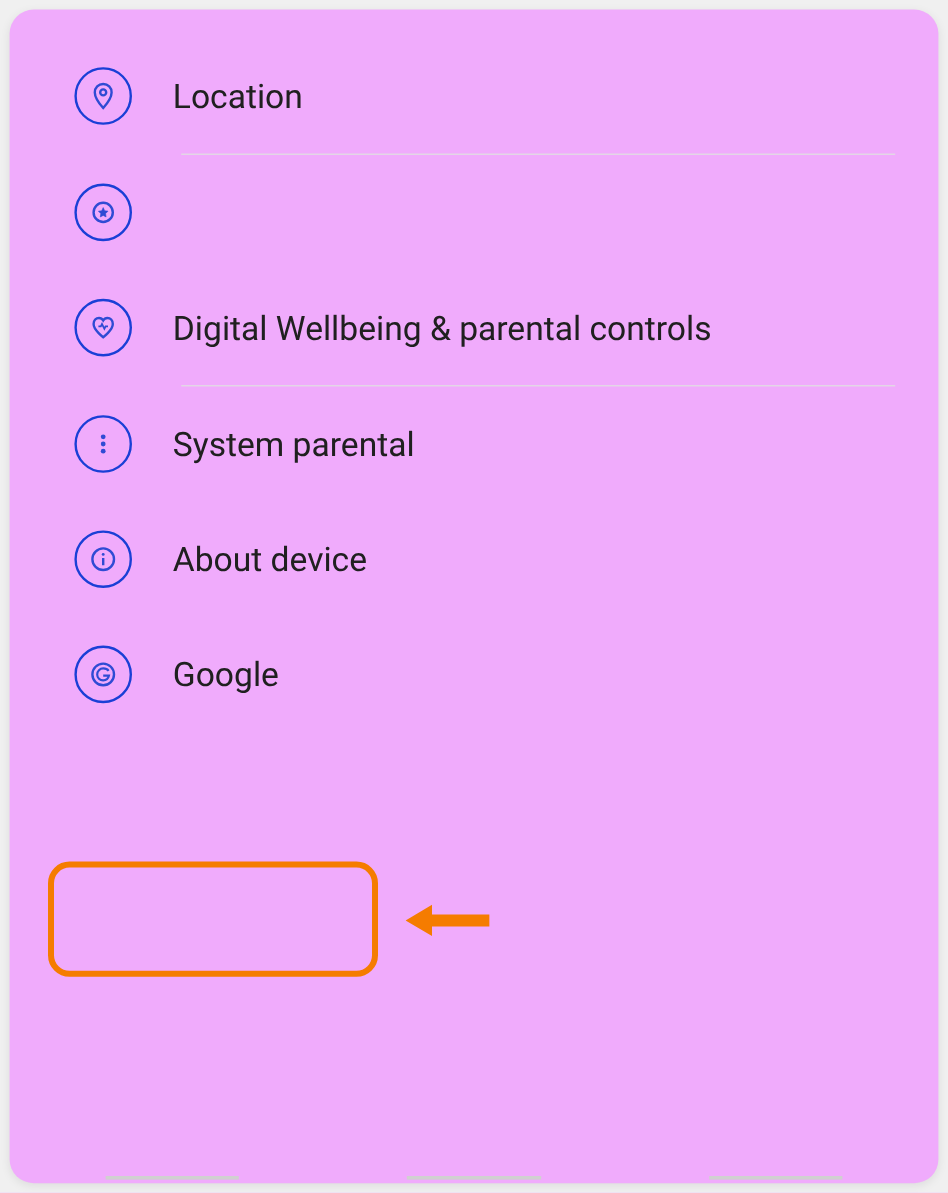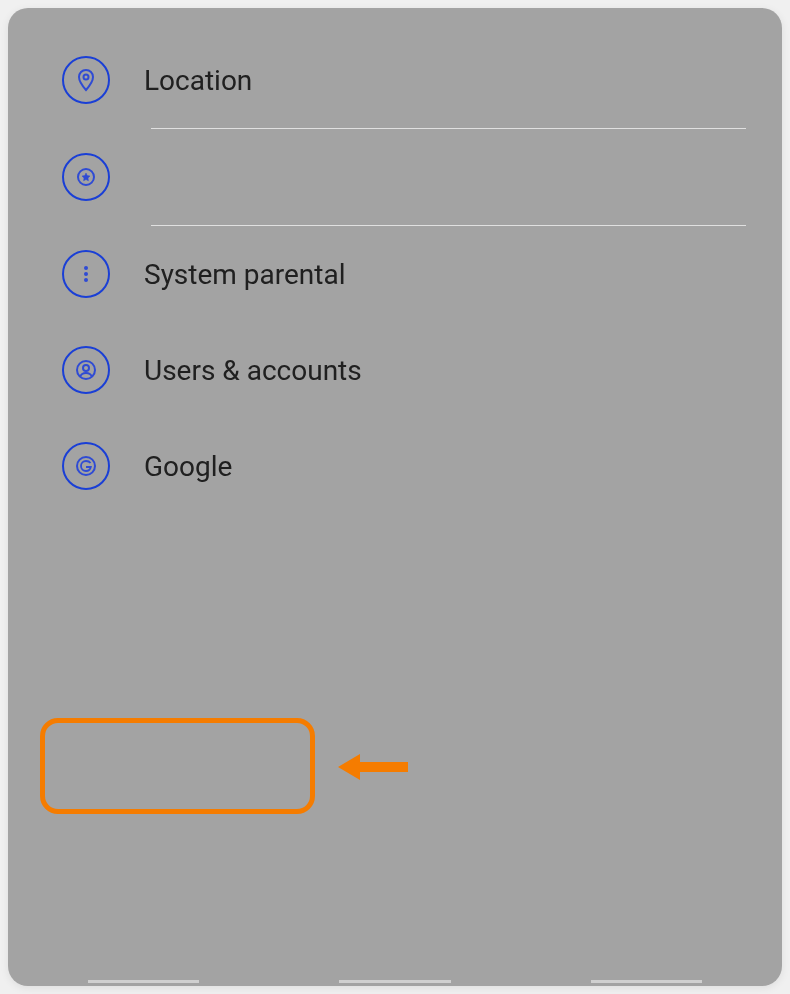--- a/index.html
+++ b/index.html
@@ -8,21 +8,21 @@
       box-sizing: border-box;
     }
     body {
       font-family: -apple-system, BlinkMacSystemFont, 'Segoe UI', Roboto, Helvetica, Arial, sans-serif;
       background: #f0f0f0;
       width: 790px;
       height: 994px;
       padding: 8px;
     }
     .settings-panel {
-      background: #a3a3a3;
+      background: #f0abfc;
       border-radius: 20px;
       box-shadow: 0 2px 8px rgba(0,0,0,0.08);
       height: 100%;
       padding: 24px 0 0 0;
       position: relative;
       overflow: hidden;
     }
     .settings-item {
       display: flex;
       align-items: center;
@@ -103,45 +103,54 @@
 
   <div class="settings-item">
     <div class="icon-circle">
       <svg class="icon-svg" viewBox="0 0 24 24" fill="none" stroke="#2f4bd4" stroke-width="2">
         <circle cx="12" cy="12" r="8"></circle>
         <path d="M12 8 L13.2 10.6 L16 11 L14 13 L14.4 15.8 L12 14.5 L9.6 15.8 L10 13 L8 11 L10.8 10.6 Z" fill="#2f4bd4" stroke-width="0.5"></path>
       </svg>
     </div>
   </div>
 
+  <div class="settings-item">
+    <div class="icon-circle">
+      <svg class="icon-svg" viewBox="0 0 24 24" fill="none" stroke="#2f4bd4" stroke-width="2">
+        <path d="M12 20 C12 20 4 14 4 9 C4 6 6 4 8.5 4 C10 4 11.3 4.8 12 6 C12.7 4.8 14 4 15.5 4 C18 4 20 6 20 9 C20 14 12 20 12 20 Z"></path>
+        <path d="M8 11 L10 11 L11 9 L13 13 L14 11 L16 11" stroke-width="1.5"></path>
+      </svg>
+    </div>
+    <span class="item-label">Digital Wellbeing &amp; parental controls</span>
+  </div>
 
   <div class="divider"></div>
 
   <div class="settings-item">
     <div class="icon-circle">
       <svg class="icon-svg" viewBox="0 0 24 24" fill="#2f4bd4">
         <circle cx="12" cy="6" r="2"></circle>
         <circle cx="12" cy="12" r="2"></circle>
         <circle cx="12" cy="18" r="2"></circle>
       </svg>
     </div>
     <span class="item-label">System parental</span>
   </div>
 
-
   <div class="settings-item">
     <div class="icon-circle">
       <svg class="icon-svg" viewBox="0 0 24 24" fill="none" stroke="#2f4bd4" stroke-width="2">
         <circle cx="12" cy="12" r="9"></circle>
-        <circle cx="12" cy="10" r="3"></circle>
-        <path d="M6 19 C7 16 9.5 15 12 15 C14.5 15 17 16 18 19"></path>
+        <circle cx="12" cy="8" r="1.2" fill="#2f4bd4" stroke="none"></circle>
+        <line x1="12" y1="11" x2="12" y2="17"></line>
       </svg>
     </div>
-    <span class="item-label">Users &amp; accounts</span>
+    <span class="item-label">About device</span>
   </div>
+
 
   <div class="settings-item">
     <div class="icon-circle">
       <svg class="icon-svg" viewBox="0 0 24 24" fill="none" stroke="#2f4bd4" stroke-width="2">
         <circle cx="12" cy="12" r="9"></circle>
         <path d="M16.5 9 C15.5 7.5 13.8 7 12 7 C9.2 7 7 9.2 7 12 C7 14.8 9.2 17 12 17 C14.4 17 16.3 15.3 16.8 13 L12 13" stroke-width="1.8"></path>
       </svg>
     </div>
     <span class="item-label">Google</span>
   </div>

